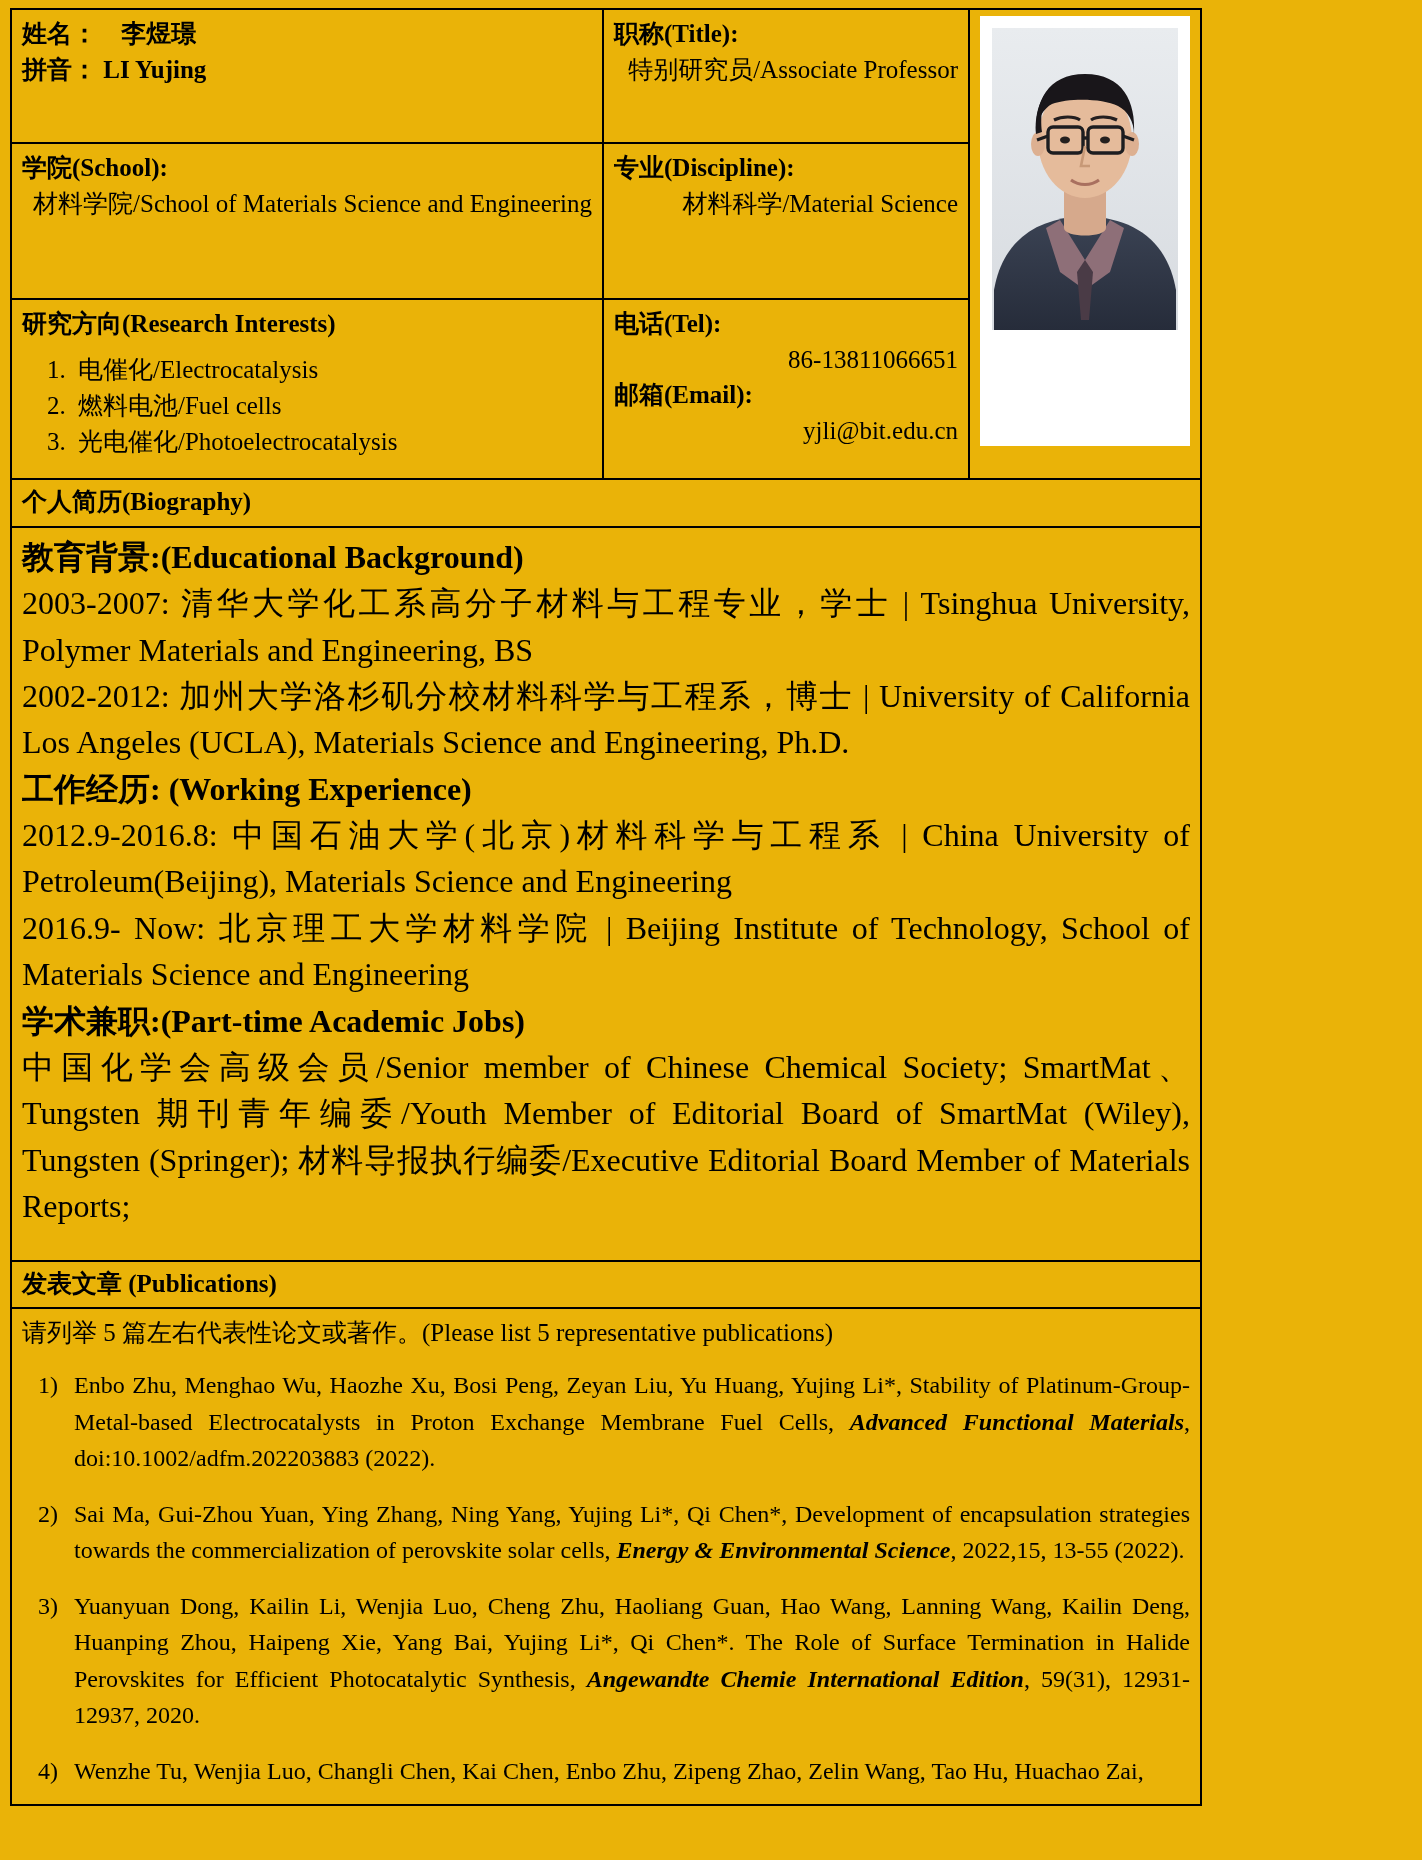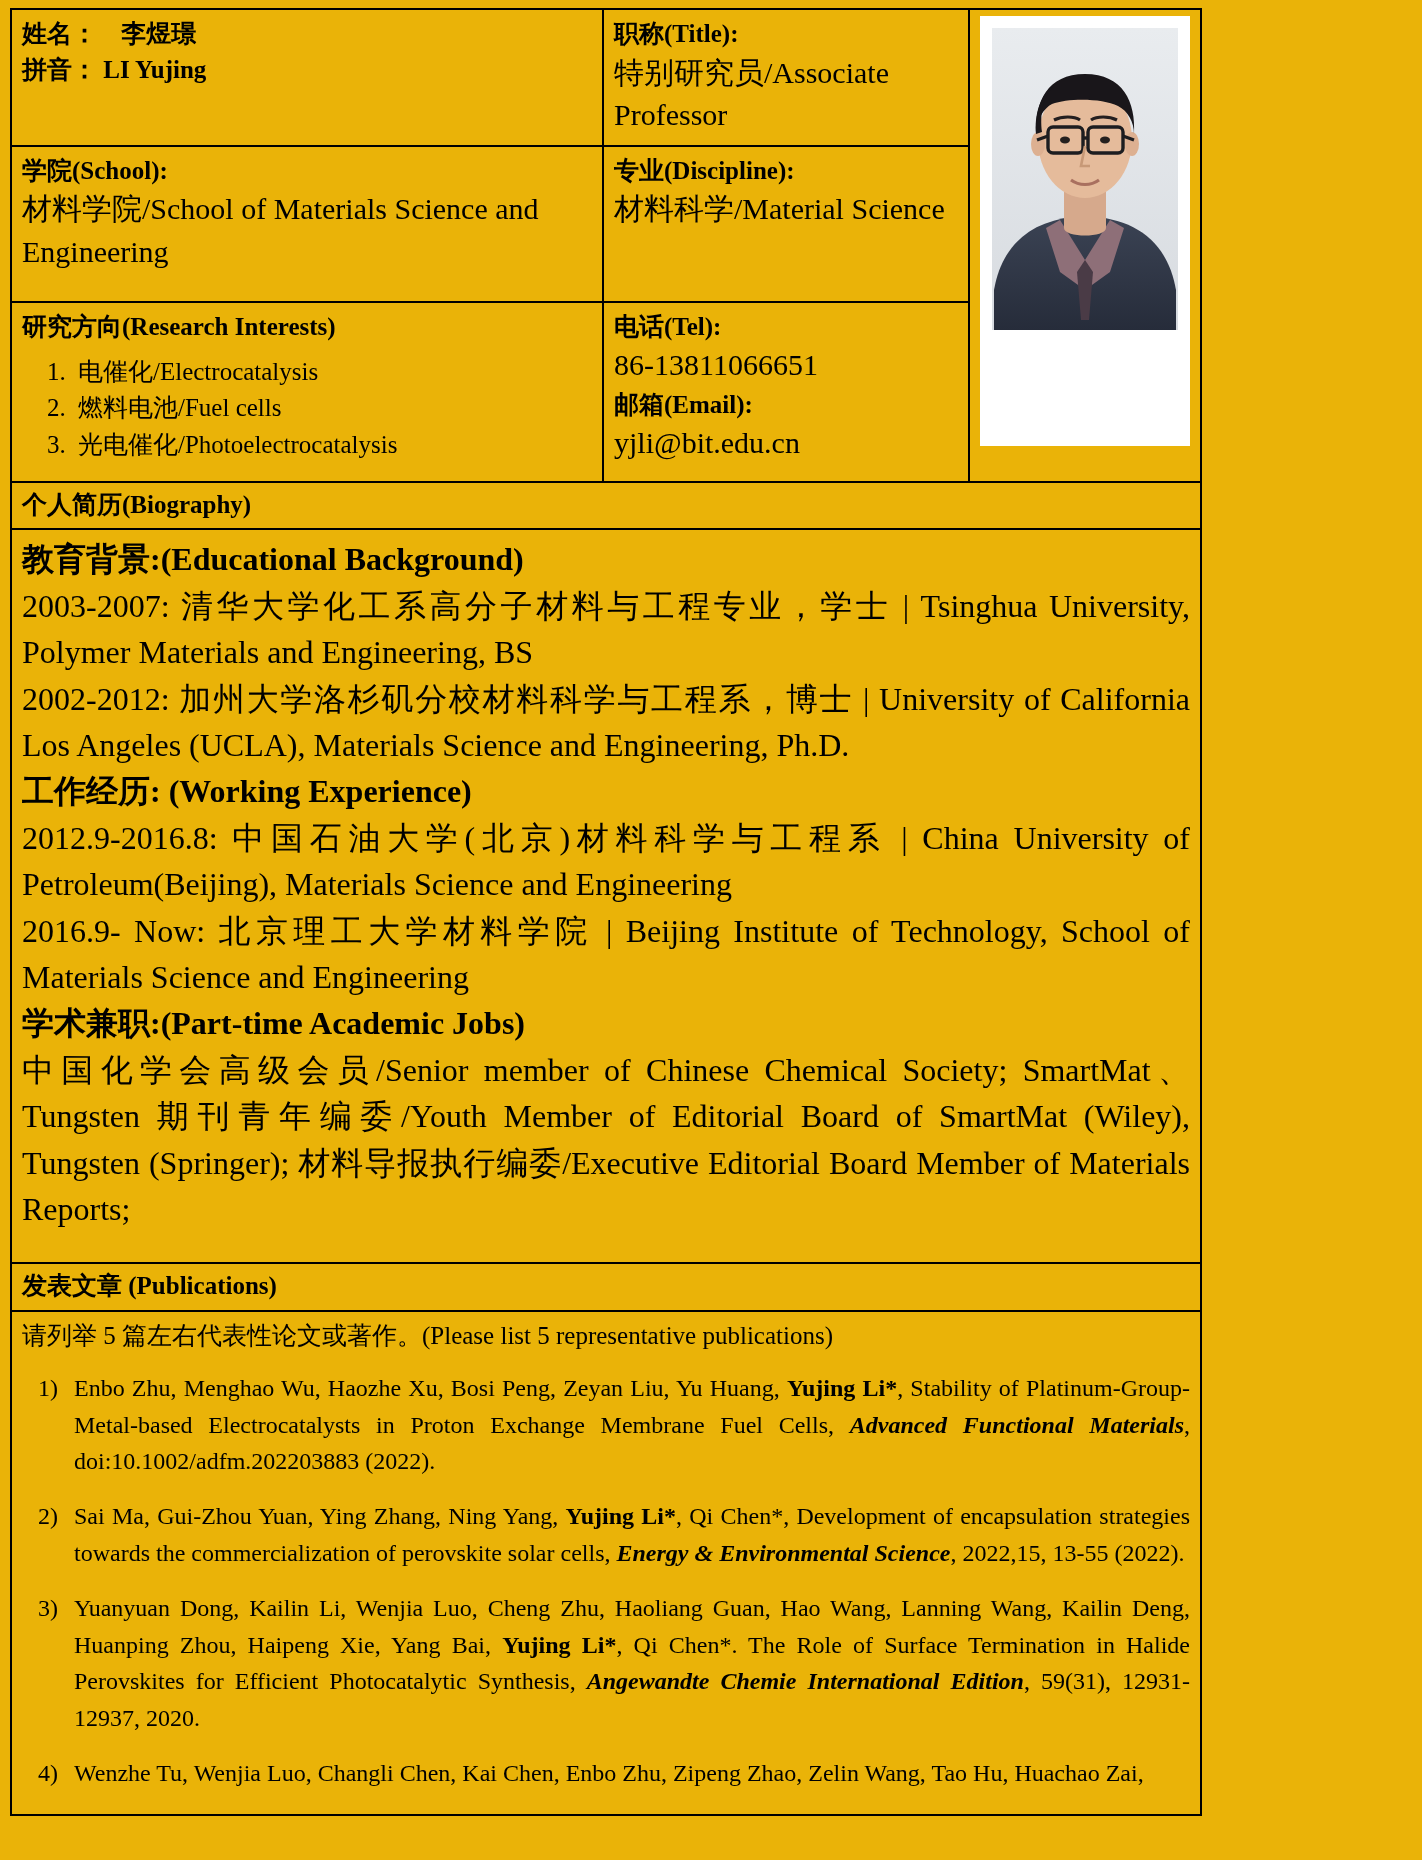--- a/index.html
+++ b/index.html
@@ -25,30 +25,31 @@
     width: 1190px;
     table-layout: fixed;
   }
   table.cv td {
     border: 2px solid #000;
     vertical-align: top;
     padding: 6px 10px 8px 10px;
     font-size: 25px;
     line-height: 1.42;
   }
-  .b { font-weight: bold; }
+  .b { font-weight: normal; }
   .i { }
   .bi { font-weight: bold; font-style: italic; }
 
   .lbl {
     font-weight: bold;
     font-size: 25px;
   }
   .val {
-    font-size: 30px;
+    font-size: 25px;
+    text-align: right;
   }
   .namecell { height: 118px; }
   .schoolcell { height: 140px; }
   .ricell { height: 160px; }
 
   ol.ri {
     margin: 10px;
     padding-left: 40px;
     list-style: decimal;
   }
@@ -255,21 +256,21 @@
           <p class="sub">学术兼职:(Part-time Academic Jobs)</p>
           <p class="last"><span>中国化学会高级会员/Senior member of Chinese Chemical Society; SmartMat、Tungsten 期刊青年编委/Youth Member of Editorial Board of </span><span class="i">SmartMat</span><span> (Wiley), </span><span class="i">Tungsten</span><span> (Springer); 材料导报执行编委/Executive Editorial Board Member of </span><span class="i">Materials Reports</span><span>;</span></p>
         </td>
       </tr>
 
       <tr>
         <td class="sectionhdr" colspan="3">发表文章 (Publications)</td>
       </tr>
 
       <tr>
-        <td colspan="3" style="padding-bottom:20px;">
+        <td colspan="3" style="padding-bottom:13px;">
           <div class="pubnote">
             <span class="i">请列举 5 篇左右代表性论文或著作。</span><span>(Please list 5 representative publications)</span>
           </div>
           <div style="height:16px;"></div>
           <ol class="pubs">
             <li><span>Enbo Zhu, Menghao Wu, Haozhe Xu, Bosi Peng, Zeyan Liu, Yu Huang, </span><span class="b">Yujing Li*</span><span>, Stability of Platinum-Group-Metal-based Electrocatalysts in Proton Exchange Membrane Fuel Cells, </span><span class="bi">Advanced Functional Materials</span><span>, doi:10.1002/adfm.202203883 (2022).</span></li>
             <li><span>Sai Ma, Gui-Zhou Yuan, Ying Zhang, Ning Yang, </span><span class="b">Yujing Li*</span><span>, Qi Chen*, Development of encapsulation strategies towards the commercialization of perovskite solar cells, </span><span class="bi">Energy &amp; Environmental Science</span><span>, 2022,15, 13-55 (2022).</span></li>
             <li><span>Yuanyuan Dong, Kailin Li, Wenjia Luo, Cheng Zhu, Haoliang Guan, Hao Wang, Lanning Wang, Kailin Deng, Huanping Zhou, Haipeng Xie, Yang Bai, </span><span class="b">Yujing Li*</span><span>, Qi Chen*. The Role of Surface Termination in Halide Perovskites for Efficient Photocatalytic Synthesis, </span><span class="bi">Angewandte Chemie International Edition</span><span>, 59(31), 12931-12937, 2020.</span></li>
             <li><span>Wenzhe Tu, Wenjia Luo, Changli Chen, Kai Chen, Enbo Zhu, Zipeng Zhao, Zelin Wang, Tao Hu, Huachao Zai,</span></li>
           </ol>

